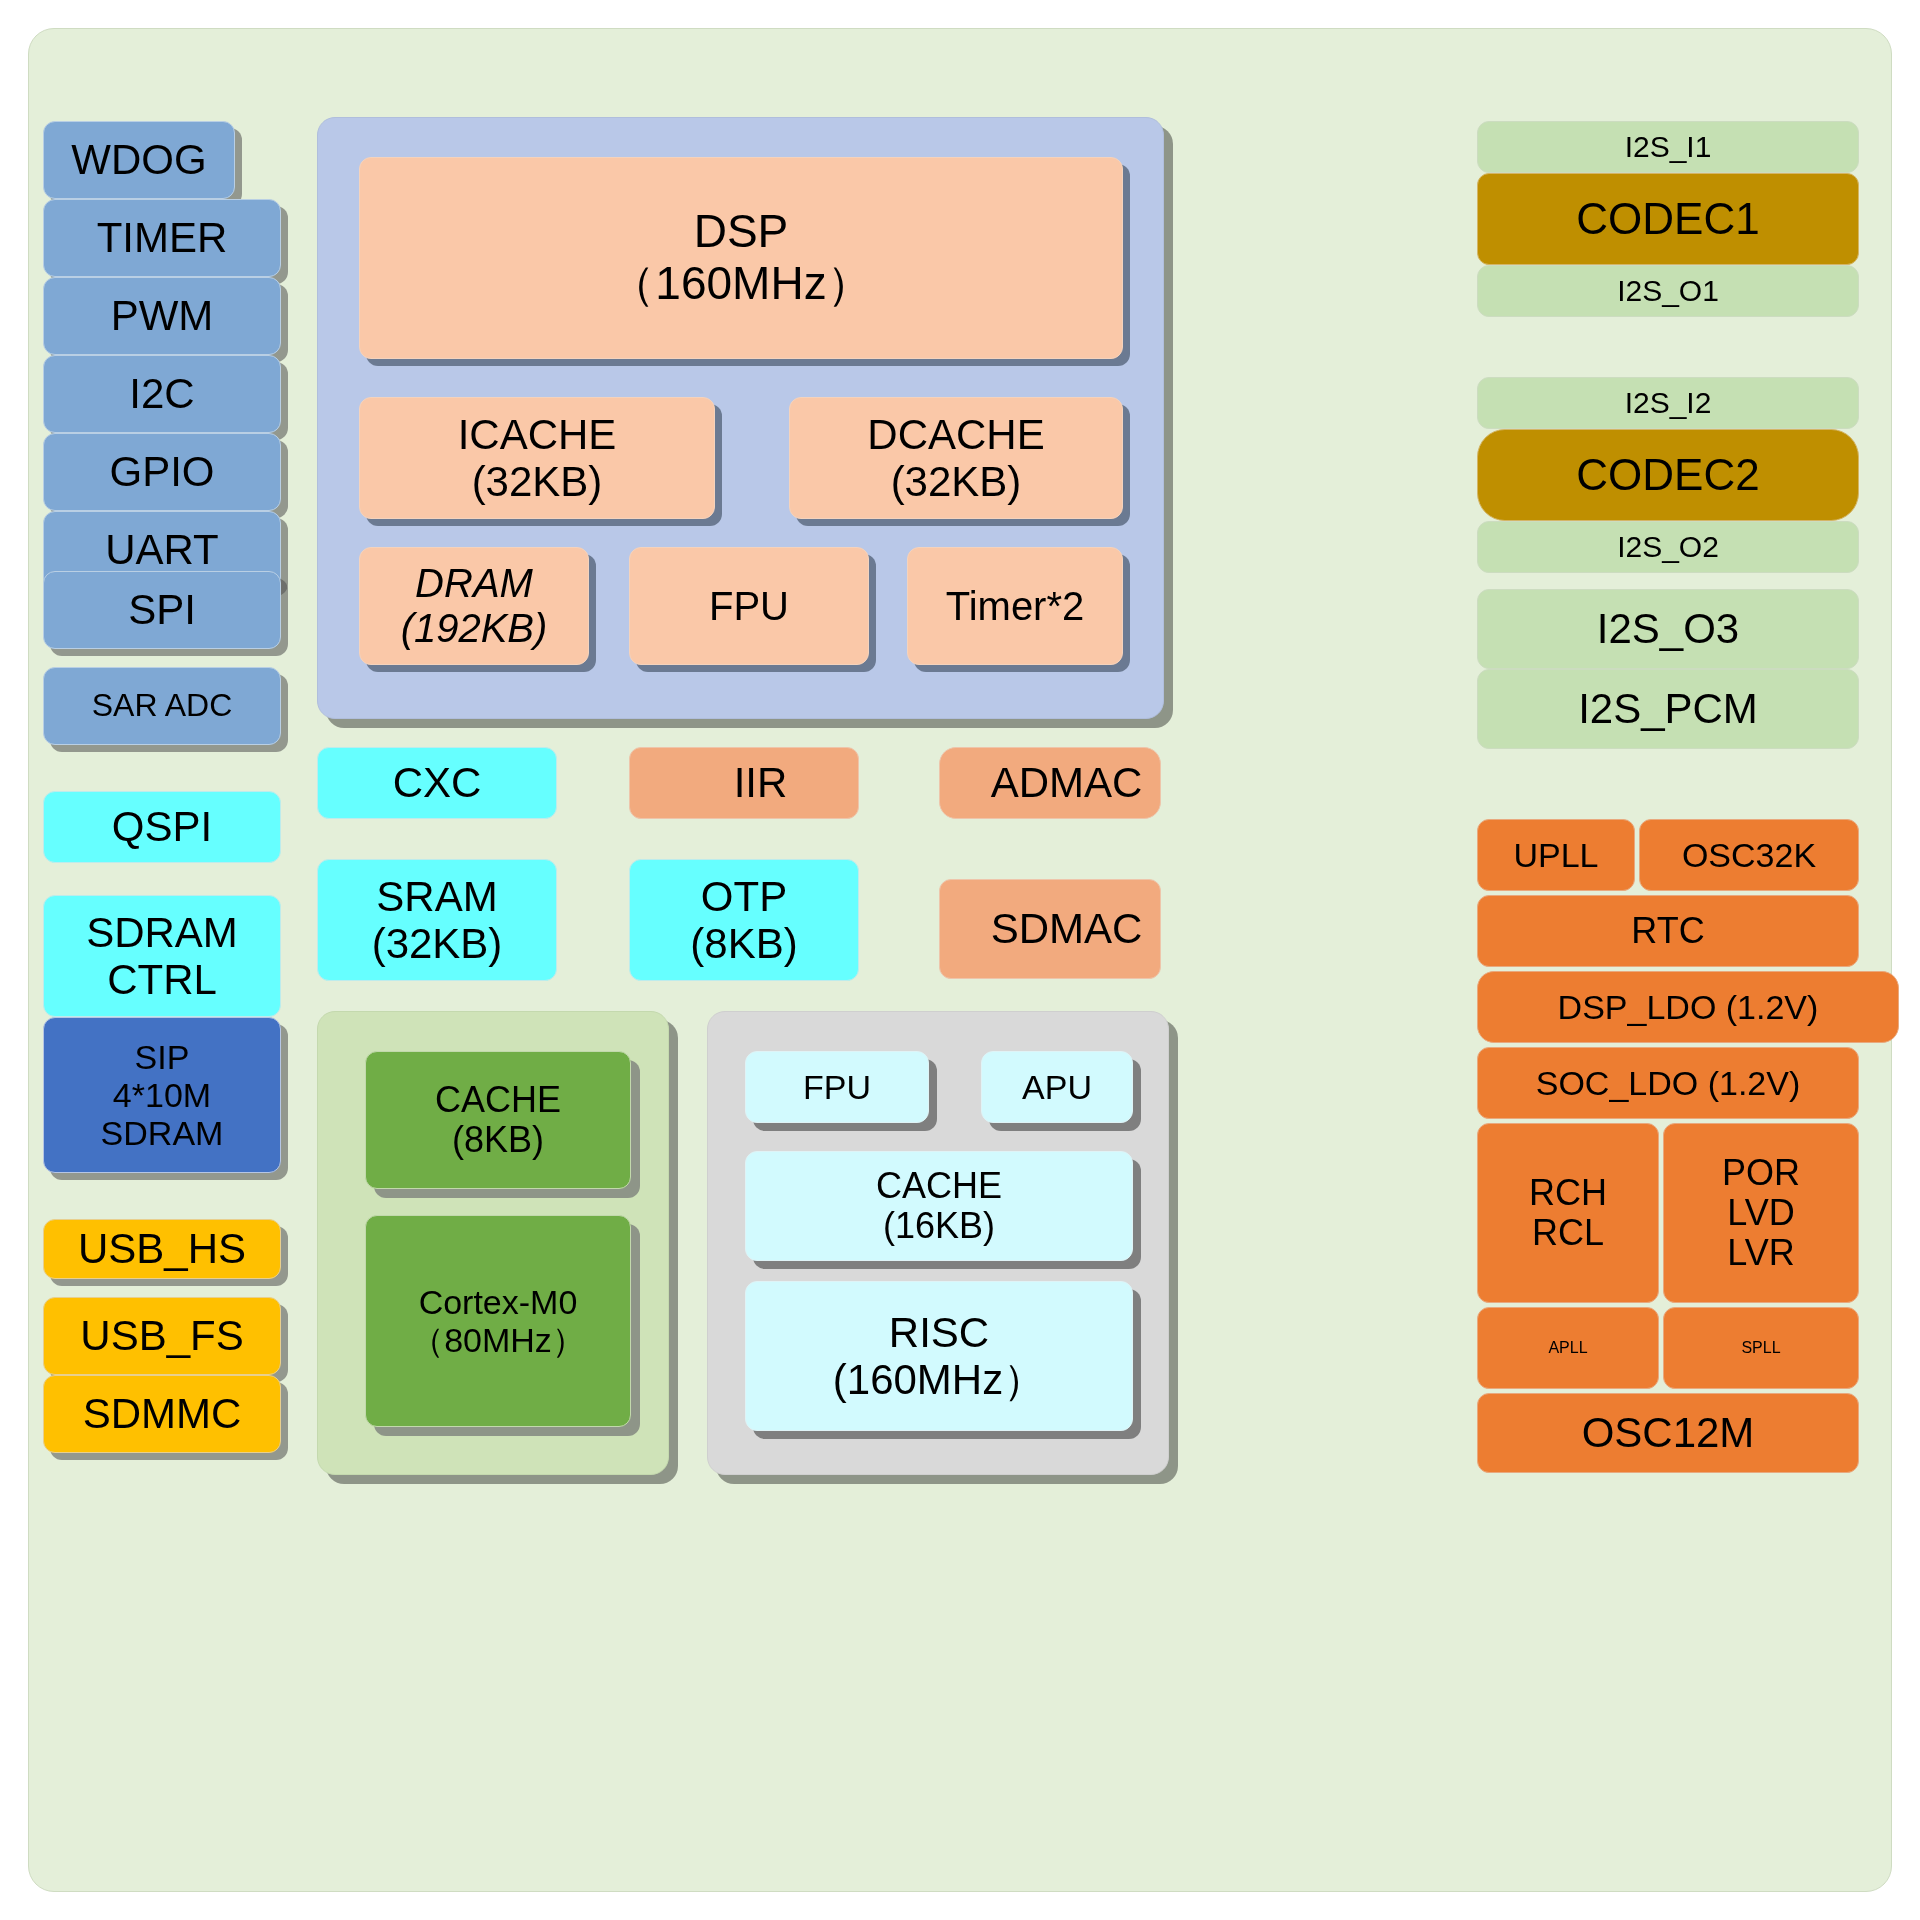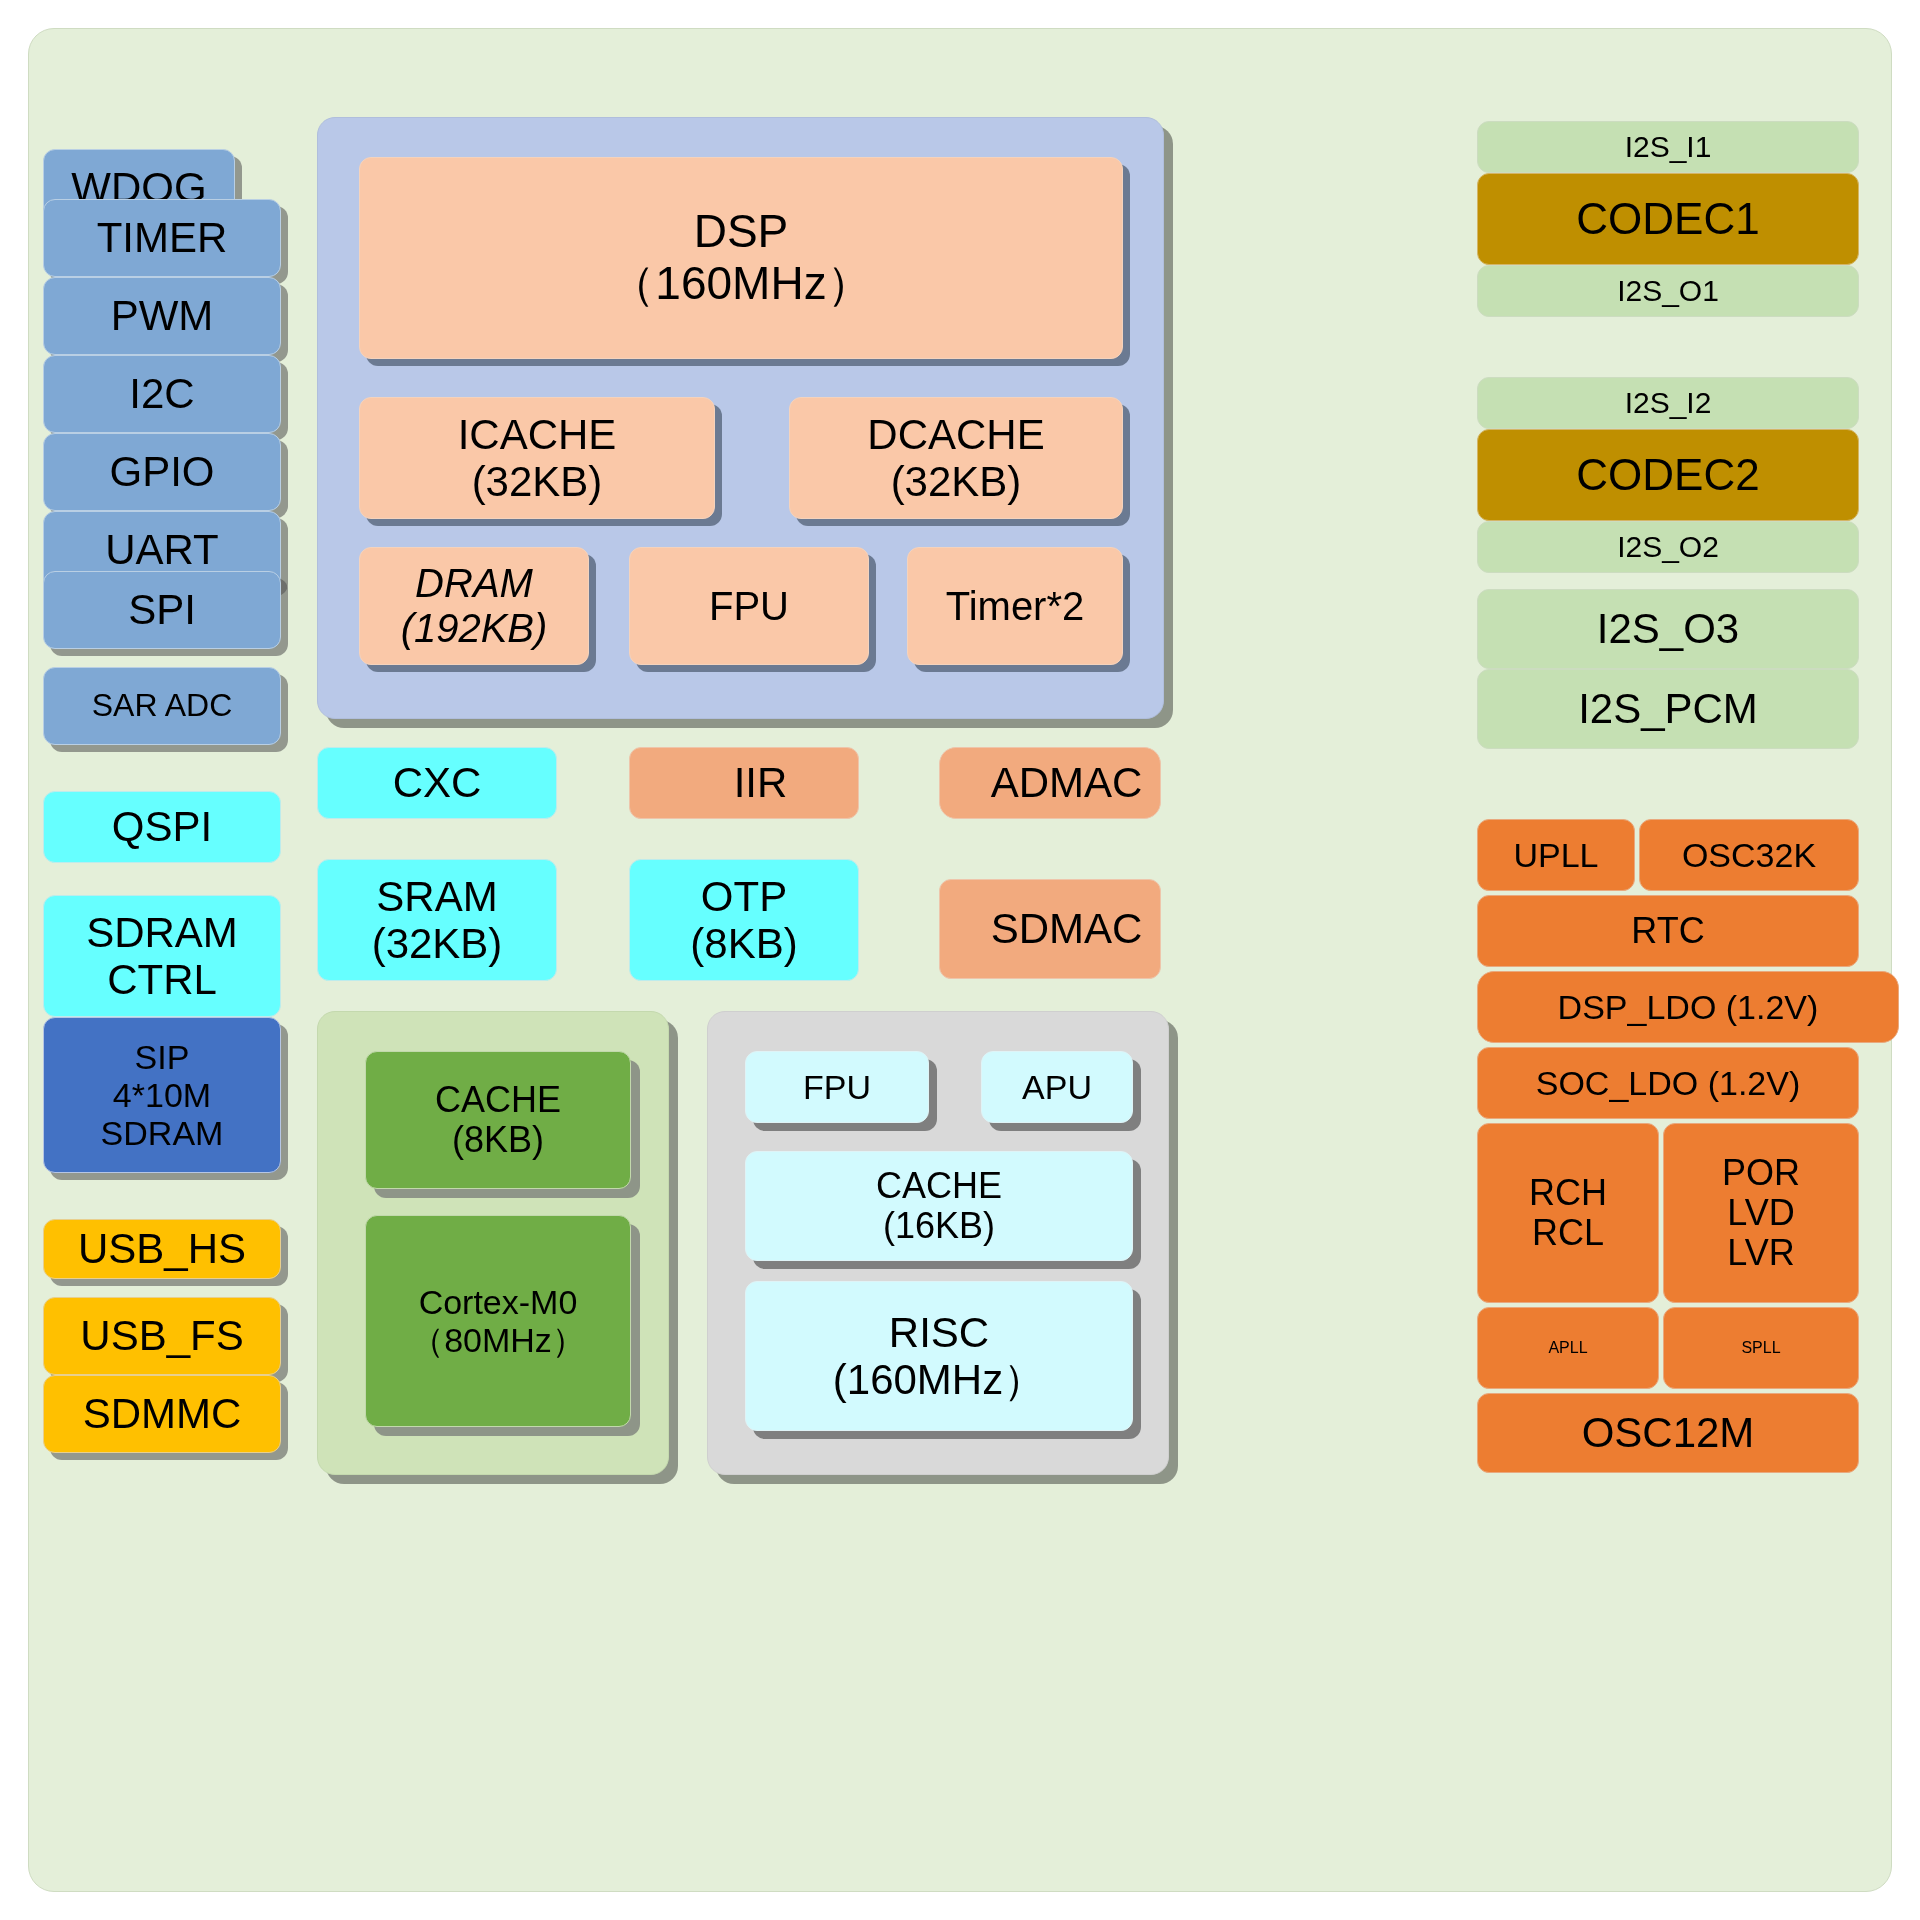--- a/index.html
+++ b/index.html
@@ -57,21 +57,21 @@
   .f36{font-size:36px;}
   .f34{font-size:34px;}
   .f32{font-size:32px;}
   .f30{font-size:30px;}
 </style>
 </head>
 <body>
 
 <div id="chip">
 
-  <div class="blk periph sh f42" style="left:14px;top:92px;width:192px;height:78px;margin-top:28px;">WDOG</div>
+  <div class="blk periph sh f42" style="left:14px;top:92px;width:192px;height:78px;">WDOG</div>
   <div class="blk periph sh f42" style="left:14px;top:170px;width:238px;height:78px;">TIMER</div>
   <div class="blk periph sh f42" style="left:14px;top:248px;width:238px;height:78px;">PWM</div>
   <div class="blk periph sh f42" style="left:14px;top:326px;width:238px;height:78px;">I2C</div>
   <div class="blk periph sh f42" style="left:14px;top:404px;width:238px;height:78px;">GPIO</div>
   <div class="blk periph sh f42" style="left:14px;top:482px;width:238px;height:78px;">UART</div>
   <div class="blk periph sh f42" style="left:14px;top:542px;width:238px;height:78px;">SPI</div>
   <div class="blk periph sh f32" style="left:14px;top:638px;width:238px;height:78px;">SAR ADC</div>
 
   <div class="blk cyan nosh f42" style="left:14px;top:762px;width:238px;height:72px;">QSPI</div>
 
@@ -127,21 +127,21 @@
 (16KB)</div>
 
   <div class="blk ice sh-dgrey f42" style="left:716px;top:1252px;width:388px;height:150px;">RISC
 (160MHz）</div>
 
   <div class="blk lgreen nosh f30" style="left:1448px;top:92px;width:382px;height:52px;">I2S_I1</div>
   <div class="blk gold nosh f44" style="left:1448px;top:144px;width:382px;height:92px;font-size:44px;">CODEC1</div>
   <div class="blk lgreen nosh f30" style="left:1448px;top:236px;width:382px;height:52px;">I2S_O1</div>
 
   <div class="blk lgreen nosh f30" style="left:1448px;top:348px;width:382px;height:52px;">I2S_I2</div>
-  <div class="blk gold nosh f44" style="left:1448px;top:400px;width:382px;height:92px;font-size:44px;">CODEC2</div>
+  <div class="blk gold nosh f44" style="left:1448px;top:400px;width:382px;height:92px;font-size:44px;border-radius:28px;">CODEC2</div>
   <div class="blk lgreen nosh f30" style="left:1448px;top:492px;width:382px;height:52px;">I2S_O2</div>
 
   <div class="blk lgreen nosh f42" style="left:1448px;top:560px;width:382px;height:80px;">I2S_O3</div>
   <div class="blk lgreen nosh f42" style="left:1448px;top:640px;width:382px;height:80px;">I2S_PCM</div>
 
   <div class="blk orange nosh f34" style="left:1448px;top:790px;width:158px;height:72px;">UPLL</div>
   <div class="blk orange nosh f34" style="left:1610px;top:790px;width:220px;height:72px;">OSC32K</div>
 
   <div class="blk orange nosh f36" style="left:1448px;top:866px;width:382px;height:72px;">RTC</div>
 

